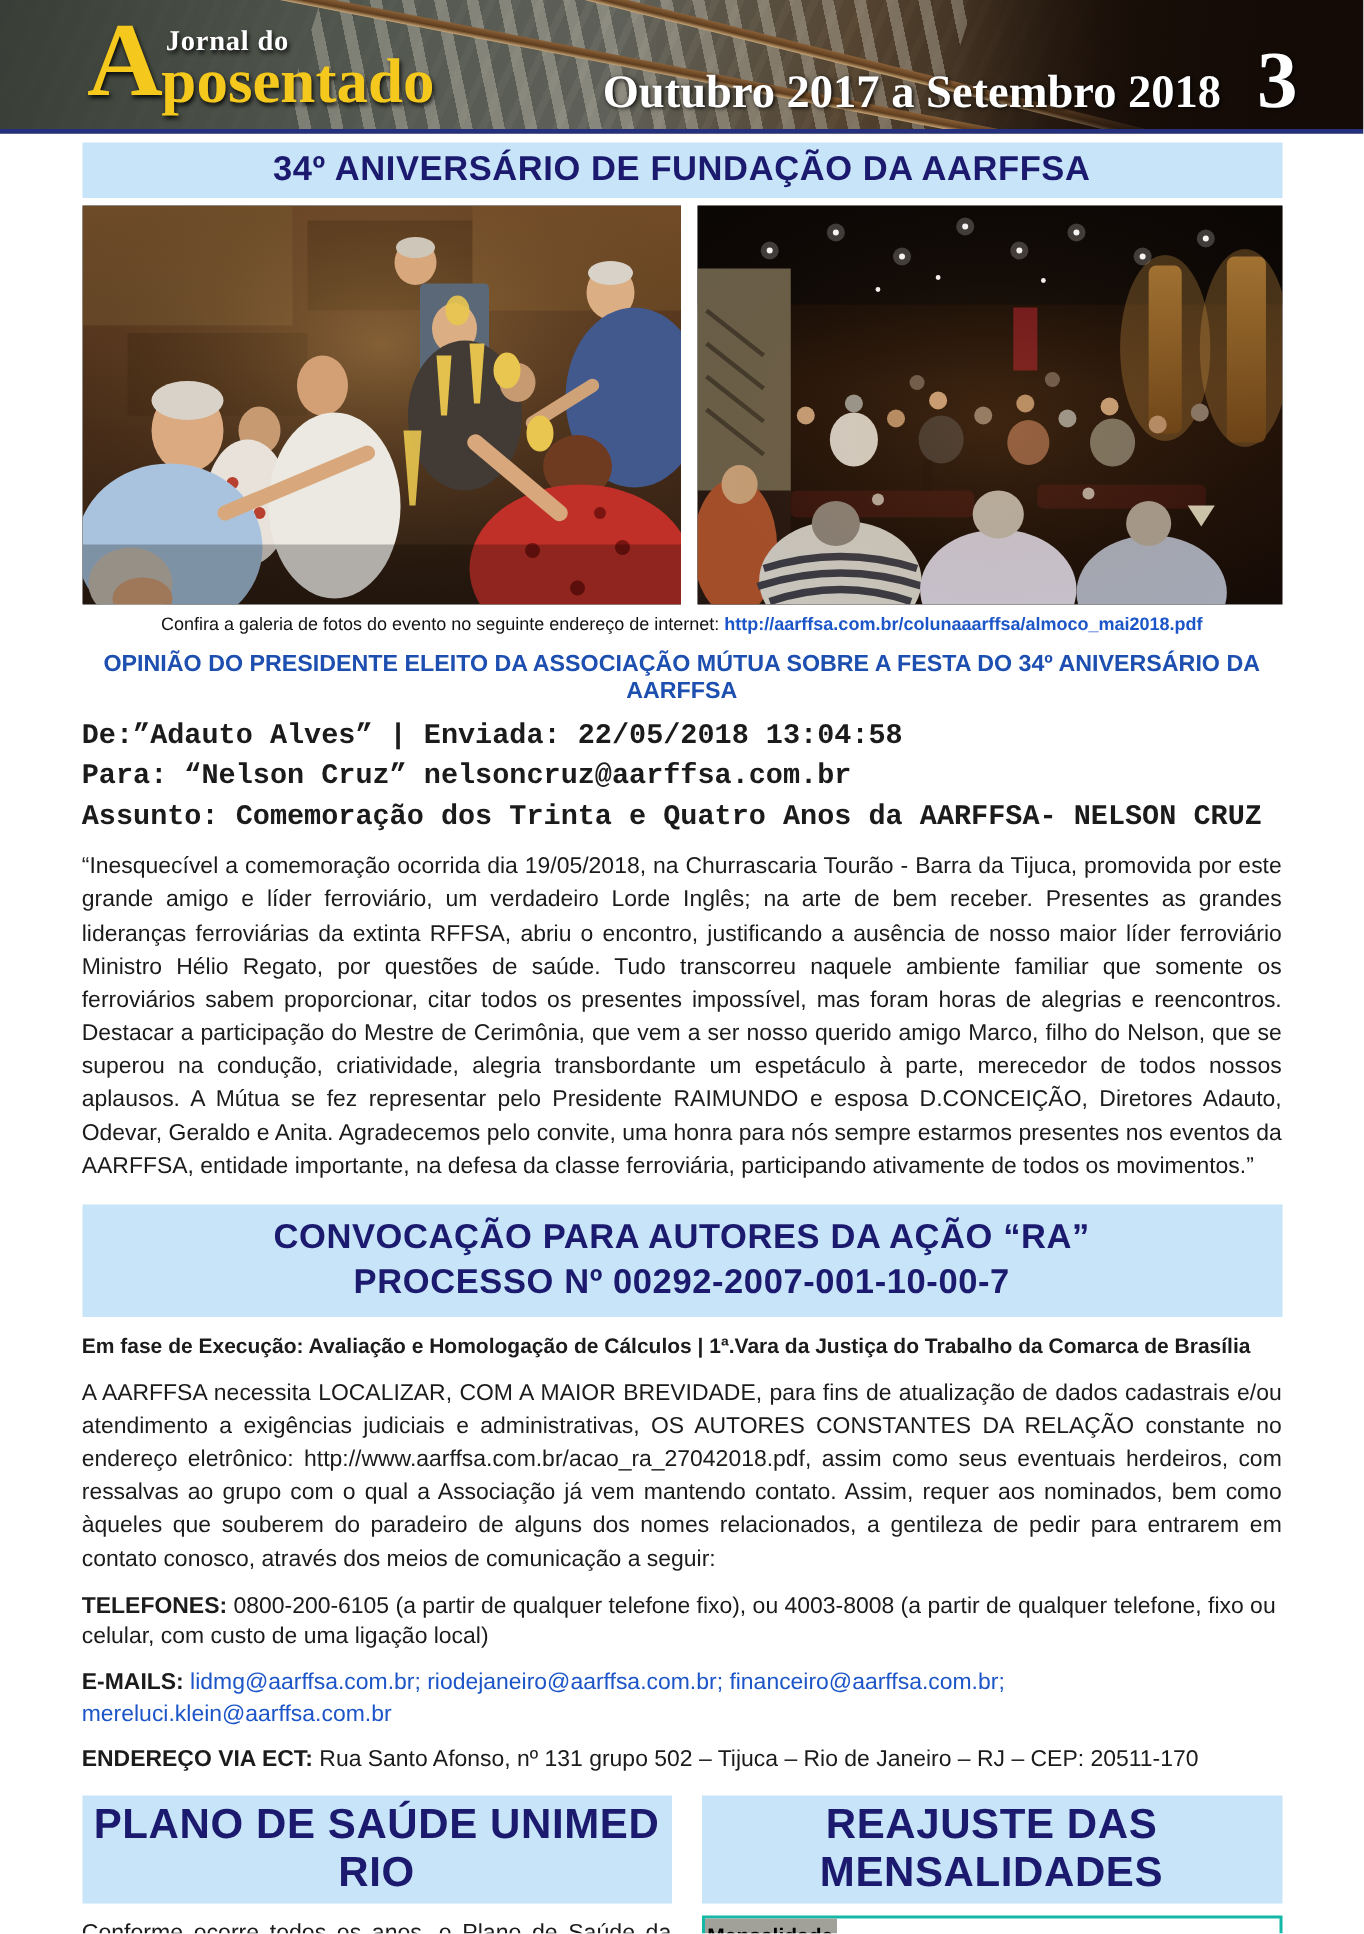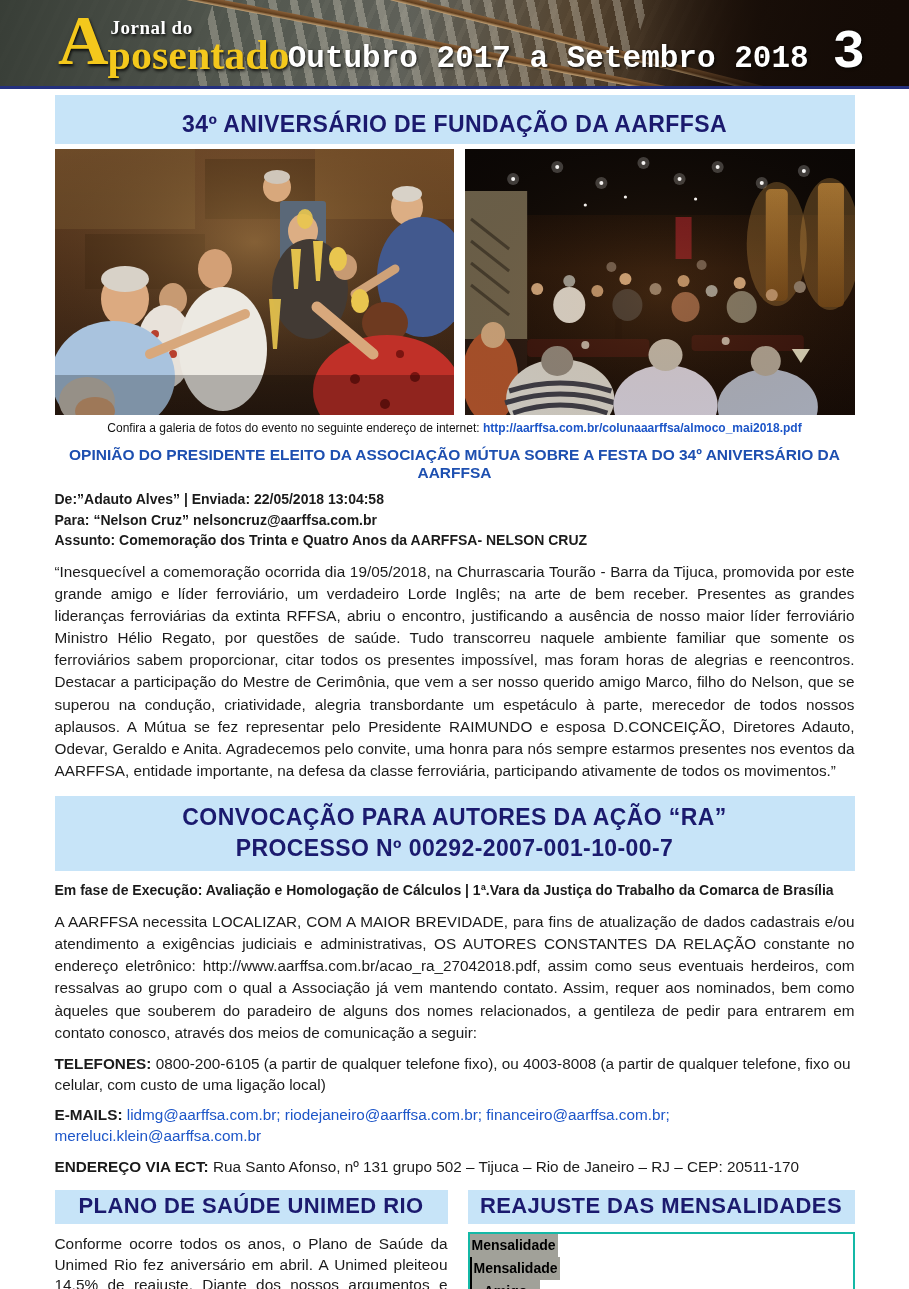--- a/index.html
+++ b/index.html
@@ -18,40 +18,40 @@
   .rail.r1{top:18px;transform:rotate(14deg);}
   .rail.r2{top:52px;transform:rotate(11deg);}
   .dark-right{position:absolute;right:0;top:0;width:30%;height:100%;
      background:linear-gradient(90deg,transparent,rgba(20,11,6,.8) 45%,#140b06);}
   .logo{position:absolute;left:58px;top:8px;display:flex;align-items:flex-start;text-shadow:1px 2px 3px rgba(0,0,0,.85);}
   .logo-a{font-family:"Liberation Serif",serif;font-weight:bold;font-size:70px;line-height:.95;color:var(--logo_yellow,#f4c81c);}
   .logo-col{display:flex;flex-direction:column;margin-left:2px;}
   .logo-top{font-family:"Liberation Serif",serif;font-weight:bold;font-size:19px;color:#ffffff;margin-top:9px;letter-spacing:.5px;}
   .logo-rest{font-family:"Liberation Serif",serif;font-weight:bold;font-size:42px;line-height:.8;color:var(--logo_yellow,#f4c81c);margin-left:-3px;}
   .mast-right{position:absolute;right:44px;bottom:6px;display:flex;align-items:baseline;gap:24px;
-     color:#fff;font-family:Liberation Mono, monospace;font-weight:bold;text-shadow:1px 1px 3px rgba(0,0,0,.9);}
+     color:#fff;font-family:Liberation Serif, serif;font-weight:bold;text-shadow:1px 1px 3px rgba(0,0,0,.9);}
   .issue{font-size:31px;}
   .pagenum{font-size:54px;line-height:1;}
   
   .content{width:800px;margin:0 auto;}
   .banner{background:var(--banner_bg,#c7e4f8);color:var(--banner_text,#1b1a6e);font-weight:bold;
-     text-align:center;font-size:23px;letter-spacing:.4px;padding:16px 0 6px;}
+     text-align:center;font-size:23px;letter-spacing:.4px;padding:4px 0 6px;}
   .banner.first{margin-top:6px;}
   .banner.two{margin-top:14px;line-height:1.32;padding:6px 0 8px;}
-  .banner.small{font-size:22px;padding:3px 0 5px;}
+  .banner.small{font-size:28px;padding:3px 0 5px;}
   .photos{display:flex;gap:11px;margin-top:5px;}
   .photo{height:266px;overflow:hidden;background:#333;}
   .photo.left{width:399px;}
   .photo.right{width:390px;}
   .photo svg{display:block;width:100%;height:100%;}
   .caption{margin:6px 0 0;text-align:center;font-size:12px;color:#111;}
   .caption .link{font-weight:bold;}
   .opinion-heading{margin:11px 0 0;text-align:center;font-size:15.5px;font-weight:bold;color:var(--heading_blue,#1d4fb0);}
   .email-meta{margin-top:9px;}
-  .email-meta p{margin:0 0 3px;font-size:14px;font-weight:bold;line-height:1.25;}
+  .email-meta p{margin:0 0 3px;font-size:19px;font-weight:bold;line-height:1.25;font-family:Liberation Mono, monospace;}
   .quote{margin:11px 0 0;font-size:15.3px;line-height:1.45;text-align:justify;}
   .bold-sm{font-size:14px;font-weight:bold;}
   .exec-line{margin:11px 0 0;}
   .site-line{margin:9px 0 0;}
   .body-par{margin:13px 0 0;font-size:15.3px;line-height:1.45;text-align:justify;}
   .contact-par{margin:10px 0 0;font-size:15.3px;line-height:1.35;}
   .bold{font-weight:bold;}
   .link{color:var(--link,#1c55c8);}
   
   .bottom{display:flex;gap:20px;margin-top:13px;}

